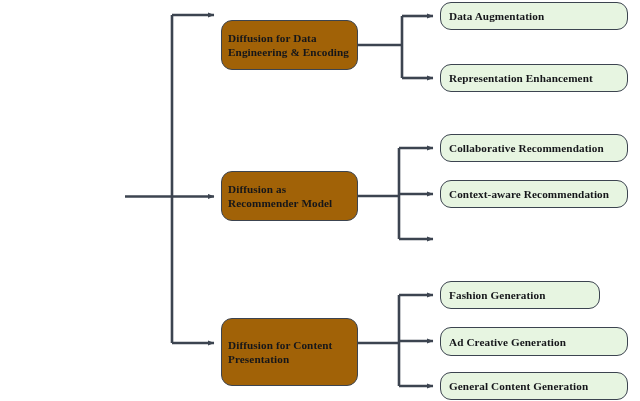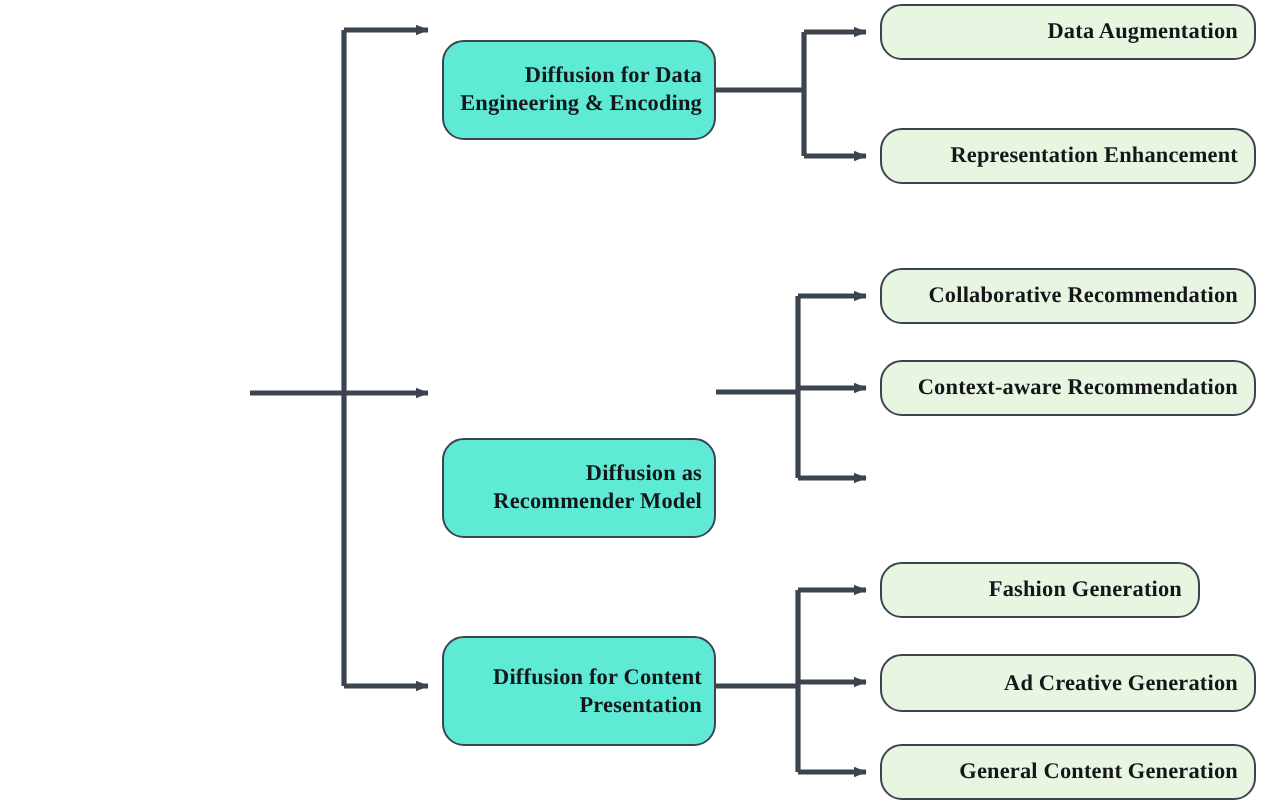--- a/index.html
+++ b/index.html
@@ -21,37 +21,37 @@
     top: 0;
     width: 640px;
     height: 401px;
   }
   .node {
     position: absolute;
     box-sizing: border-box;
     display: flex;
     align-items: center;
     justify-content: center;
-    text-align: right;
+    text-align: left;
     border: 1.4px solid #3c4450;
     border-radius: 9px;
     color: #15161a;
     font-weight: bold;
     line-height: 1.25;
     letter-spacing: 0.1px;
     z-index: 2;
   }
   .node-root {
     background: #f6f6f6;
     font-size: 11.2px;
     border-radius: 10px;
     padding: 0 6px;
   }
   .node-branch {
-    background: #5eead4;
+    background: #a16207;
     font-size: 11.2px;
     border-radius: 11px;
     padding: 0 6px;
   }
   .node-leaf {
     background: #e7f5e1;
     font-size: 11.2px;
     border-radius: 11px;
     padding: 0 8px;
   }
@@ -109,32 +109,32 @@
     <span class="node-label">Diffusion for Data
 Engineering &amp; Encoding</span>
   </div>
   <div class="node node-leaf" id="node-leaf-0-0" style="left: 440px; top: 2px; width: 188px; height: 28px;">
     <span class="node-label">Data Augmentation</span>
   </div>
   <div class="node node-leaf" id="node-leaf-0-1" style="left: 440px; top: 64px; width: 188px; height: 28px;">
     <span class="node-label">Representation Enhancement</span>
   </div>
 
-  <div class="node node-branch" id="node-branch-1" style="left: 221px; top: 171px; width: 137px; height: 50px; margin-top: 48px;">
+  <div class="node node-branch" id="node-branch-1" style="left: 221px; top: 171px; width: 137px; height: 50px;">
     <span class="node-label">Diffusion as
 Recommender Model</span>
   </div>
   <div class="node node-leaf" id="node-leaf-1-0" style="left: 440px; top: 134px; width: 188px; height: 28px;">
     <span class="node-label">Collaborative Recommendation</span>
   </div>
   <div class="node node-leaf" id="node-leaf-1-1" style="left: 440px; top: 180px; width: 188px; height: 28px;">
     <span class="node-label">Context-aware Recommendation</span>
   </div>
 
-  <div class="node node-branch" id="node-branch-2" style="left: 221px; top: 318px; width: 137px; height: 55px;">
+  <div class="node node-branch" id="node-branch-2" style="left: 221px; top: 318px; width: 137px; height: 68px;">
     <span class="node-label">Diffusion for Content
 Presentation</span>
   </div>
   <div class="node node-leaf" id="node-leaf-2-0" style="left: 440px; top: 281px; width: 160px; height: 28px;">
     <span class="node-label">Fashion Generation</span>
   </div>
   <div class="node node-leaf" id="node-leaf-2-1" style="left: 440px; top: 327px; width: 188px; height: 29px;">
     <span class="node-label">Ad Creative Generation</span>
   </div>
   <div class="node node-leaf" id="node-leaf-2-2" style="left: 440px; top: 372px; width: 188px; height: 28px;">

